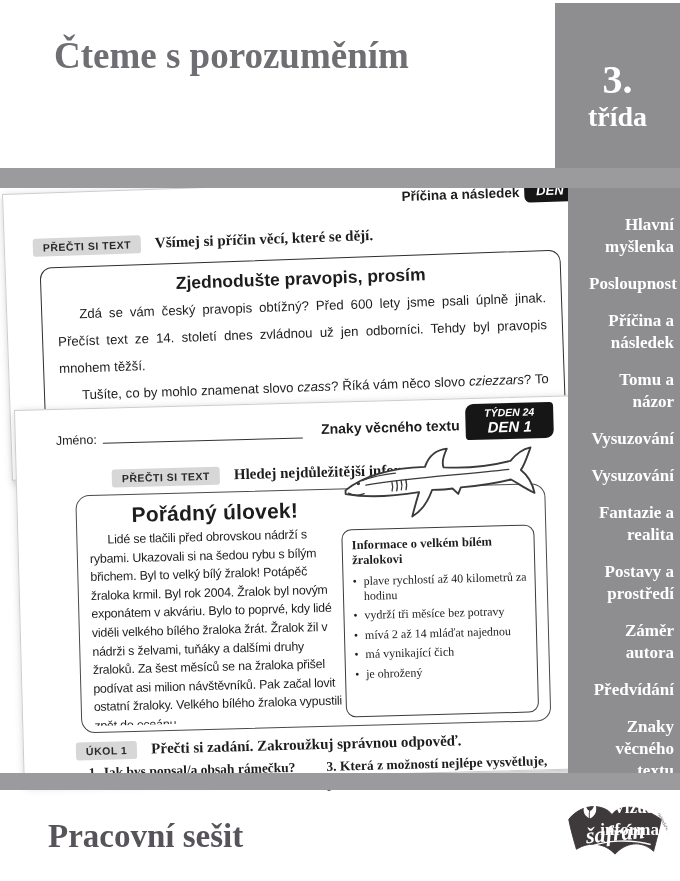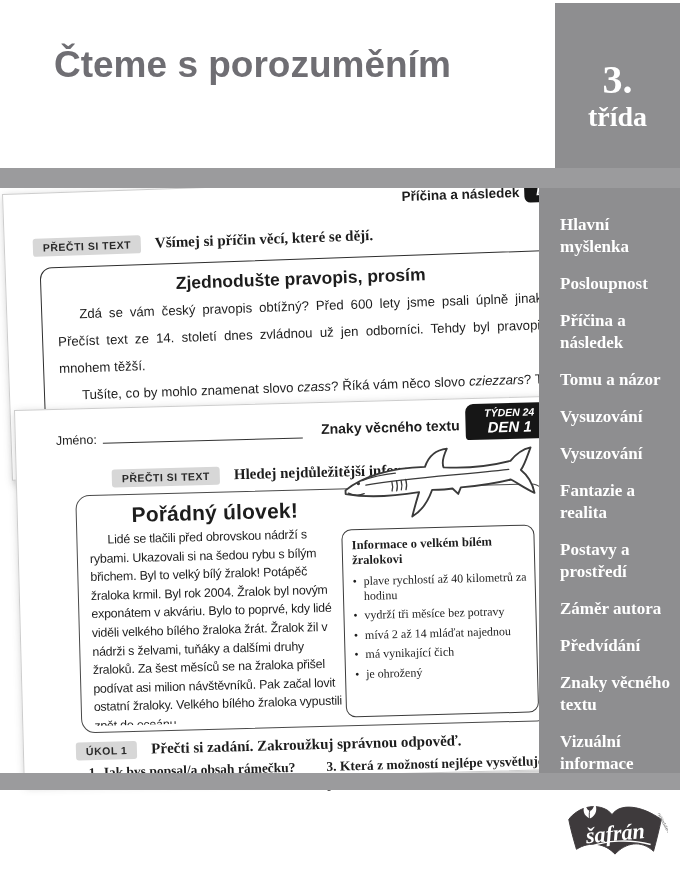--- a/index.html
+++ b/index.html
@@ -3,35 +3,35 @@
 <meta charset="utf-8">
 <style>
   html,body{margin:0;padding:0;background:#e8e8e8;}
   .canvas{position:relative;width:680px;height:881px;background:#ffffff;overflow:hidden;
           font-family:"Liberation Sans",sans-serif;color:#1d1d1d;}
   .it{font-style:italic;}
 
   
   .title2{position:absolute;left:205px;top:72px;font-family:"Liberation Serif",serif;
           font-weight:700;font-size:58px;color:#b3b3b5;letter-spacing:1px;z-index:1;white-space:nowrap;}
-  .title1{position:absolute;left:54px;top:44px;font-family:Liberation Sans, sans-serif;
+  .title1{position:absolute;left:54px;top:34px;font-family:Liberation Serif, serif;
           font-weight:700;font-size:37px;color:#6f6e73;z-index:2;white-space:nowrap;}
   .grade-box{position:absolute;right:0;top:3px;width:125px;height:165px;background:#8e8e90;
              display:flex;flex-direction:column;align-items:center;justify-content:center;z-index:2;}
   .grade-box .num{font-family:"Liberation Serif",serif;font-weight:700;font-size:40px;color:#fff;
                   line-height:40px;margin-top:22px;}
   .grade-box .word{font-family:"Liberation Serif",serif;font-weight:700;font-size:28px;color:#fff;
                    line-height:34px;}
   .band{position:absolute;left:0;width:680px;background:#9b9b9d;z-index:6;}
   .band.top{top:168px;height:20px;}
   .band.bottom{top:773px;height:17px;}
 
   
-  .sidebar{position:absolute;right:0;top:188px;width:141px;height:585px;background:#8e8e90;
-           z-index:5;box-sizing:border-box;padding:26px 6px 0 21px;}
+  .sidebar{position:absolute;right:0;top:188px;width:112px;height:585px;background:#8e8e90;
+           z-index:5;box-sizing:border-box;padding:26px 6px 0 21px;text-align:right;}
   .sidebar .item{font-family:"Liberation Serif",serif;font-weight:700;font-size:17px;
                  color:#ffffff;line-height:22px;margin-bottom:15px;}
 
   
   .sheet{position:absolute;background:#ffffff;border:1px solid #cdcdcd;
          box-shadow:2px 3px 8px rgba(70,70,70,.35);}
   .sheet1{left:2px;top:194px;width:600px;height:285px;transform:rotate(-2deg);
           transform-origin:top left;z-index:1;}
   .sheet2{left:14px;top:410px;width:560px;height:372px;transform:rotate(-1.5deg);
           transform-origin:top left;z-index:3;}
@@ -178,20 +178,21 @@
 
     <div class="p2-task">
       <span class="pill">ÚKOL 1</span><span class="txt">Přečti si zadání. Zakroužkuj správnou odpověď.</span>
     </div>
     <div class="p2-questions">
       <div class="q q1">1. Jak bys popsal/a obsah rámečku?</div>
       <div class="q q3">3. Která z možností nejlépe vysvětluje, proč už žraloka navštívil milion lidí?</div>
     </div>
   </div>
 
+  <div class="footer-title">Pracovní sešit</div>
 
   <svg class="logo" viewBox="0 0 110 72">
     <path d="M7,24 C16,12 34,6 48,15 L52,19 C60,7 82,9 103,24 C101,34 98,46 95,57 C82,45 66,48 55,60 C45,49 29,46 15,55 C12,45 9,34 7,24 Z" fill="#3e3a3c" stroke="#3e3a3c" stroke-width="1"></path>
     <path d="M24,8 C21,14 22,20 29,23 C36,20 37,13 34,7 C33,12 31,15 29,15 C27,15 25,12 24,8 Z" fill="#ffffff"></path>
     <path d="M29,14 C28,18 28,21 29,24" fill="none" stroke="#3e3a3c" stroke-width="1"></path>
     <text x="56" y="46" font-size="23" fill="#ffffff" font-style="italic" font-weight="700" font-family="Liberation Serif, serif" text-anchor="middle" transform="rotate(-5 56 46)">šafrán</text>
     <path d="M30,52 C45,46 70,44 92,50" fill="none" stroke="#ffffff" stroke-width="1.4"></path>
     <text x="99" y="18" font-size="4.6" fill="#6a6a6a" font-family="Liberation Sans, sans-serif" transform="rotate(62 99 18)">nakladatelství</text>
   </svg>
 

